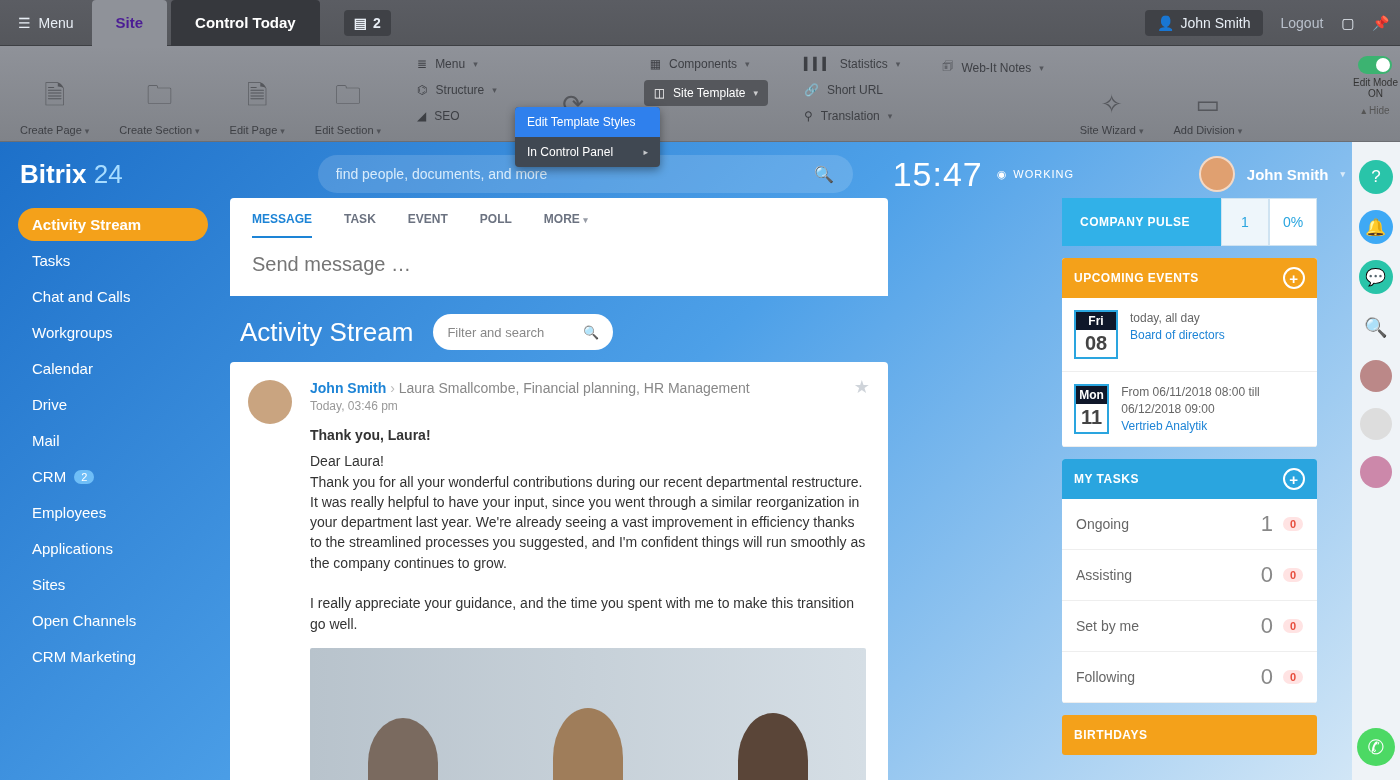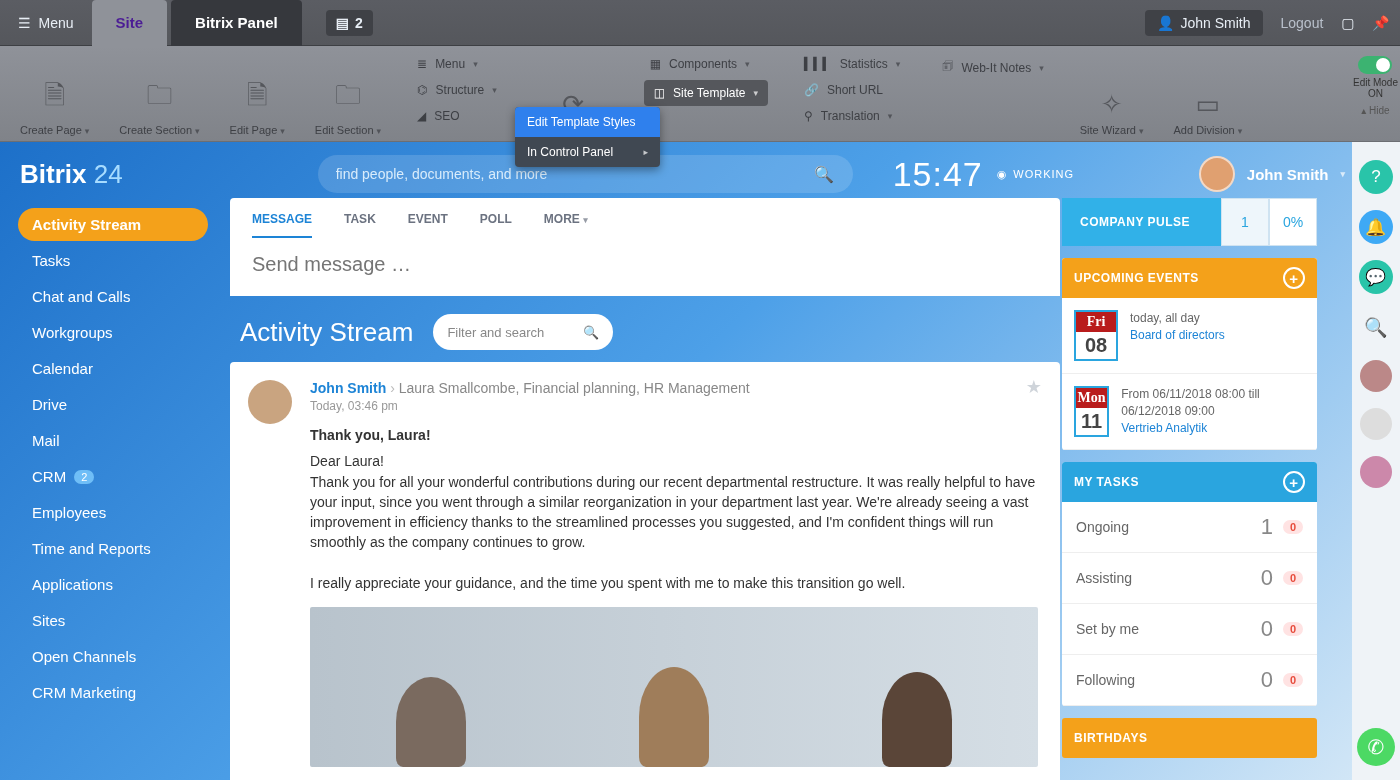--- a/index.html
+++ b/index.html
@@ -46,21 +46,21 @@
 .user-chip{margin-left:auto;display:flex;align-items:center;gap:12px;font-size:15px;font-weight:600;}
 .avatar{width:36px;height:36px;border-radius:50%;background:#e0a070;border:2px solid rgba(255,255,255,.6);}
 
 
 .sidebar{position:absolute;left:18px;top:66px;width:190px;color:#fff;}
 .side-item{padding:8px 14px;font-size:15px;border-radius:18px;cursor:pointer;margin-bottom:3px;display:flex;align-items:center;gap:8px;}
 .side-item.active{background:#f4a11a;font-weight:600;}
 .badge-s{background:#6fbef7;color:#fff;font-size:11px;border-radius:10px;padding:1px 7px;}
 
 
-.main{position:absolute;left:230px;top:56px;width:830px;bottom:0;}
+.main{position:absolute;left:230px;top:56px;width:658px;bottom:0;}
 .composer{background:#fff;border-radius:4px 4px 0 0;padding:14px 22px 20px;}
 .comp-tabs{display:flex;gap:32px;font-size:12px;font-weight:700;color:#6b7280;border-bottom:1px solid transparent;margin-bottom:14px;}
 .comp-tabs .ct{padding-bottom:10px;cursor:pointer;}
 .comp-tabs .ct.active{color:#1d84d6;border-bottom:2px solid #1d84d6;}
 .composer input{border:none;width:100%;font-size:20px;color:#999;outline:none;}
 .stream-hdr{display:flex;align-items:center;gap:20px;margin:18px 0 12px 10px;color:#fff;}
 .stream-hdr h2{font-weight:300;font-size:26px;}
 .filter{background:#fff;border-radius:20px;height:36px;flex:0 0 180px;display:flex;align-items:center;padding:0 14px;font-size:13px;color:#888;}
 .post{background:#fff;border-radius:4px;padding:18px 22px;position:relative;}
 .post-av{width:44px;height:44px;border-radius:50%;background:#c9a480;position:absolute;left:18px;top:18px;}
@@ -81,21 +81,21 @@
 .pulse{display:flex;height:48px;}
 .pulse .lbl{flex:1;background:#31b1e8;color:#fff;font-size:12px;font-weight:700;display:flex;align-items:center;padding-left:18px;letter-spacing:.5px;}
 .pulse .v1{width:48px;background:#eef6fb;color:#2aa5df;display:flex;align-items:center;justify-content:center;font-size:14px;border:1px solid #cfe3f1;}
 .pulse .v2{width:48px;background:#fff;color:#2aa5df;display:flex;align-items:center;justify-content:center;font-size:14px;border:1px solid #cfe3f1;}
 .card{background:#fff;border-radius:3px;margin-top:12px;overflow:hidden;}
 .card-hdr{height:40px;background:#f4a11a;color:#fff;font-size:12px;font-weight:700;letter-spacing:.5px;display:flex;align-items:center;justify-content:space-between;padding:0 12px;}
 .card-hdr .plus{width:22px;height:22px;border:2px solid #fff;border-radius:50%;display:flex;align-items:center;justify-content:center;font-size:15px;}
 .event-head{background:#2aa5df;}
 .evt{display:flex;gap:12px;padding:12px 12px;border-bottom:1px solid #eee;}
 .date-box{width:44px;text-align:center;border:2px solid #2aa5df;}
-.date-box .dow{background:#b91c1c;color:#fff;font-size:14px;padding:2px 0;font-weight:700;font-family:Liberation Serif, serif;}
+.date-box .dow{background:#0f172a;color:#fff;font-size:12px;padding:2px 0;font-weight:700;}
 .date-box .dn{font-size:20px;font-weight:700;color:#444;padding:2px 0;}
 .evt-txt{font-size:12px;color:#666;line-height:1.4;}
 .evt-txt a{color:#1d84d6;text-decoration:none;}
 .task-row{display:flex;align-items:center;justify-content:space-between;padding:12px 14px;border-bottom:1px solid #eee;font-size:14px;color:#666;}
 .task-row .cnt{font-size:22px;color:#888;font-weight:300;margin-left:auto;margin-right:10px;}
 .z-badge{background:#ffe3e3;color:#e74c3c;border-radius:10px;font-size:11px;padding:1px 7px;font-weight:700;}
 
 
 .rail{position:absolute;right:0;top:0;width:48px;bottom:0;background:#eff3f7;display:flex;flex-direction:column;align-items:center;padding-top:18px;gap:16px;}
 .rail .circ{width:34px;height:34px;border-radius:50%;display:flex;align-items:center;justify-content:center;font-size:17px;color:#fff;}
@@ -112,21 +112,21 @@
 
 <div class="appbar">
   <div class="menu-btn">
     <span>☰</span>
     <span>Menu</span>
   </div>
   <div class="tab-btn">
       <span>Site</span>
     </div>
   <div class="tab-btn inactive">
-      <span>Bitrix Panel</span>
+      <span>Control Today</span>
     </div>
   <div class="notif">
     <span>▤</span>
     <span>2</span>
   </div>
   <div class="right">
     <div class="user">
       <span>👤</span>
       <span>John Smith</span>
     </div>
@@ -296,23 +296,20 @@
       </div>
     <div class="side-item">
         <span>Mail</span>
       </div>
     <div class="side-item">
         <span>CRM</span>
         <span class="badge-s">2</span>
       </div>
     <div class="side-item">
         <span>Employees</span>
-      </div>
-    <div class="side-item">
-        <span>Time and Reports</span>
       </div>
     <div class="side-item">
         <span>Applications</span>
       </div>
     <div class="side-item">
         <span>Sites</span>
       </div>
     <div class="side-item">
         <span>Open Channels</span>
       </div>

